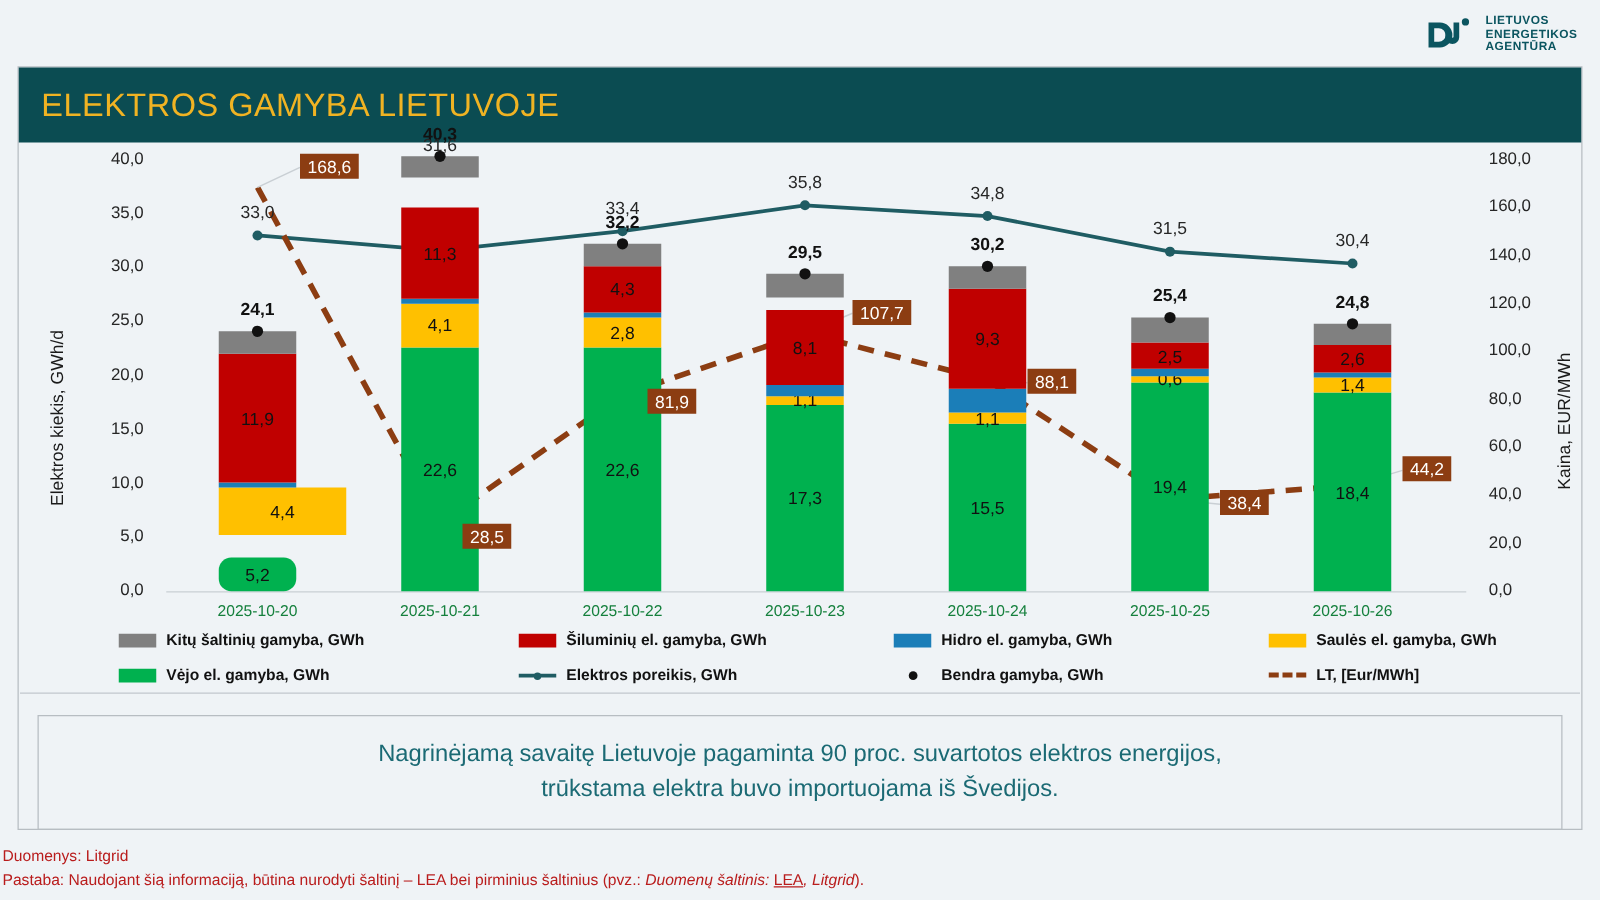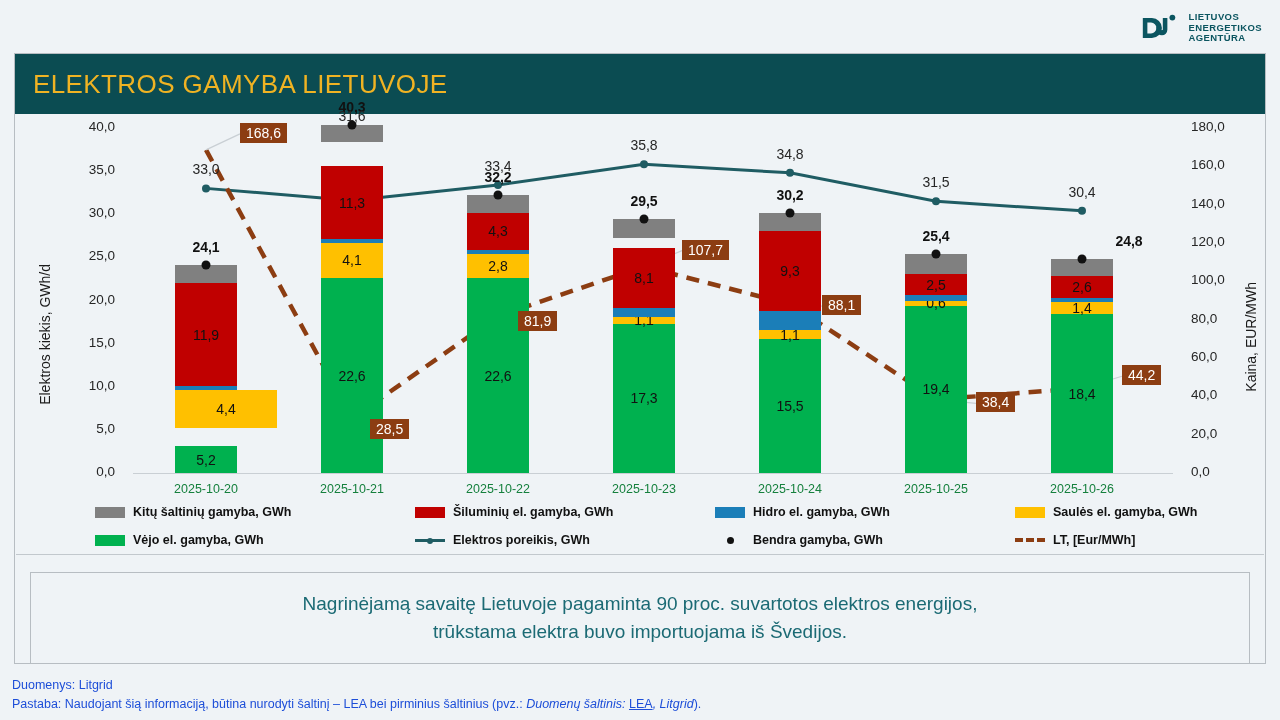--- a/index.html
+++ b/index.html
@@ -70,21 +70,21 @@
 
   .legend-rule{position:absolute;left:1px;right:1px;top:500px;height:1px;background:#C2C8CD;}
 
   
   .caption{position:absolute;left:15px;right:15px;top:518px;height:92px;
            border:1px solid #B7BDC2;box-sizing:border-box;
            display:flex;flex-direction:column;align-items:center;justify-content:center;gap:6px;}
   .caption div{font-size:19px;color:#1B6A74;text-align:center;}
 
   
-  .footer{position:absolute;left:12px;top:676px;font-size:12.5px;color:#1d4ed8;line-height:1.55;}
+  .footer{position:absolute;left:2px;top:676px;font-size:12.5px;color:#b91c1c;line-height:1.55;}
   .footer i{font-style:italic;}
   .footer u{text-decoration:underline;}
 </style>
 </head>
 <body>
 
 <div class="page">
 
   <div class="logo">
     <svg class="logo-mark" viewBox="0 0 44 34">
@@ -149,21 +149,21 @@
             <polyline points="73,21.850000000000005 219,290.375 365,188.02499999999998 511,138.575 657,176.1416666666667 803,271.4 949,260.28333333333336" fill="none" stroke="#8C3D12" stroke-width="4.5" stroke-dasharray="13 9" stroke-linecap="butt"></polyline>
             <line x1="73" y1="21.850000000000005" x2="107" y2="5.850000000000005" stroke="#C9CFD4" stroke-width="1.2"></line>
             <line x1="219" y1="290.375" x2="237" y2="302.375" stroke="#C9CFD4" stroke-width="1.2"></line>
             <line x1="365" y1="188.02499999999998" x2="385" y2="194.02499999999998" stroke="#C9CFD4" stroke-width="1.2"></line>
             <line x1="511" y1="138.575" x2="549" y2="122.57499999999999" stroke="#C9CFD4" stroke-width="1.2"></line>
             <line x1="657" y1="176.1416666666667" x2="689" y2="178.1416666666667" stroke="#C9CFD4" stroke-width="1.2"></line>
             <line x1="803" y1="271.4" x2="843" y2="275.4" stroke="#C9CFD4" stroke-width="1.2"></line>
             <line x1="949" y1="260.28333333333336" x2="989" y2="248.28333333333336" stroke="#C9CFD4" stroke-width="1.2"></line>
           </svg>
       <div class="bar" style="left: 73px; height: 345px;">
-            <div class="seg green" style="bottom: 0px; height: 27px;">
+            <div class="seg green" style="bottom: 0px; height: 27px; border-radius: 10px;">
               <span>5,2</span>
             </div>
             <div class="seg yellow" style="bottom: 44.85px; height: 37.95px; padding-left: 40px;">
               <span>4,4</span>
             </div>
             <div class="seg blue" style="bottom: 82.8px; height: 4.3125px;"></div>
             <div class="seg red" style="bottom: 87.1125px; height: 102.638px;">
               <span>11,9</span>
             </div>
             <div class="seg gray" style="bottom: 189.75px; height: 18.1125px;"></div>
@@ -264,21 +264,21 @@
             <div class="seg yellow" style="bottom: 158.7px; height: 12.075px;">
               <span>1,4</span>
             </div>
             <div class="seg blue" style="bottom: 170.775px; height: 4.3125px;"></div>
             <div class="seg red" style="bottom: 175.087px; height: 22.425px;">
               <span>2,6</span>
             </div>
             <div class="seg gray" style="bottom: 197.512px; height: 16.3875px;"></div>
           </div>
           <div class="total-dot" style="left: 949px; top: 131.1px; background: rgb(17, 17, 17);"></div>
-          <div class="total-lbl" style="left: 949px; top: 105.1px; margin-left: 47px;">24,8</div>
+          <div class="total-lbl" style="left: 949px; top: 105.1px;">24,8</div>
           <div class="demand-lbl" style="left: 949px; top: 55.8px;">30,4</div>
           <div class="price-lbl" style="background: rgb(140, 61, 18); left: 989px; top: 237.283px;">44,2</div>
         </div>
 
       <div class="xlabels" id="xlabels">
           <div class="xlabel" style="left: 73px;">2025-10-20</div>
           <div class="xlabel" style="left: 219px;">2025-10-21</div>
           <div class="xlabel" style="left: 365px;">2025-10-22</div>
           <div class="xlabel" style="left: 511px;">2025-10-23</div>
           <div class="xlabel" style="left: 657px;">2025-10-24</div>

